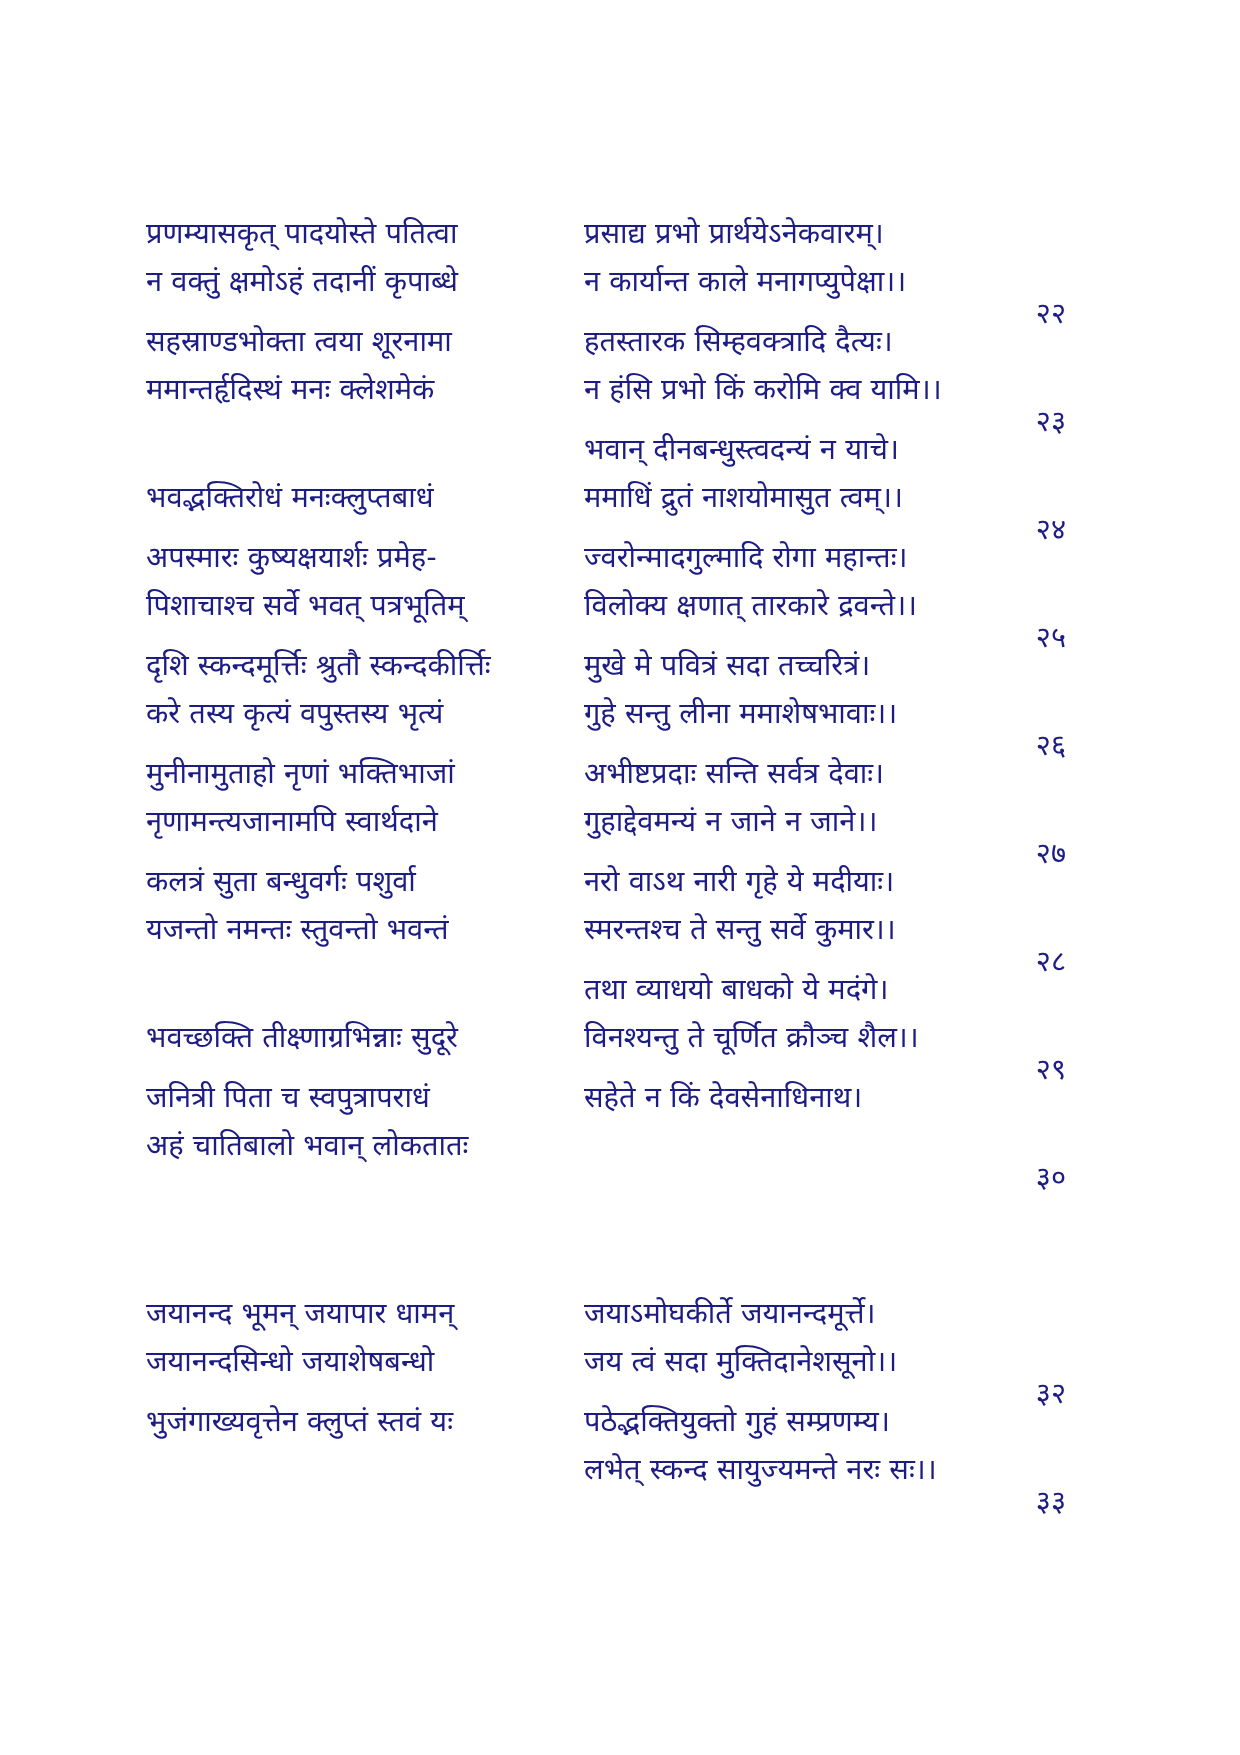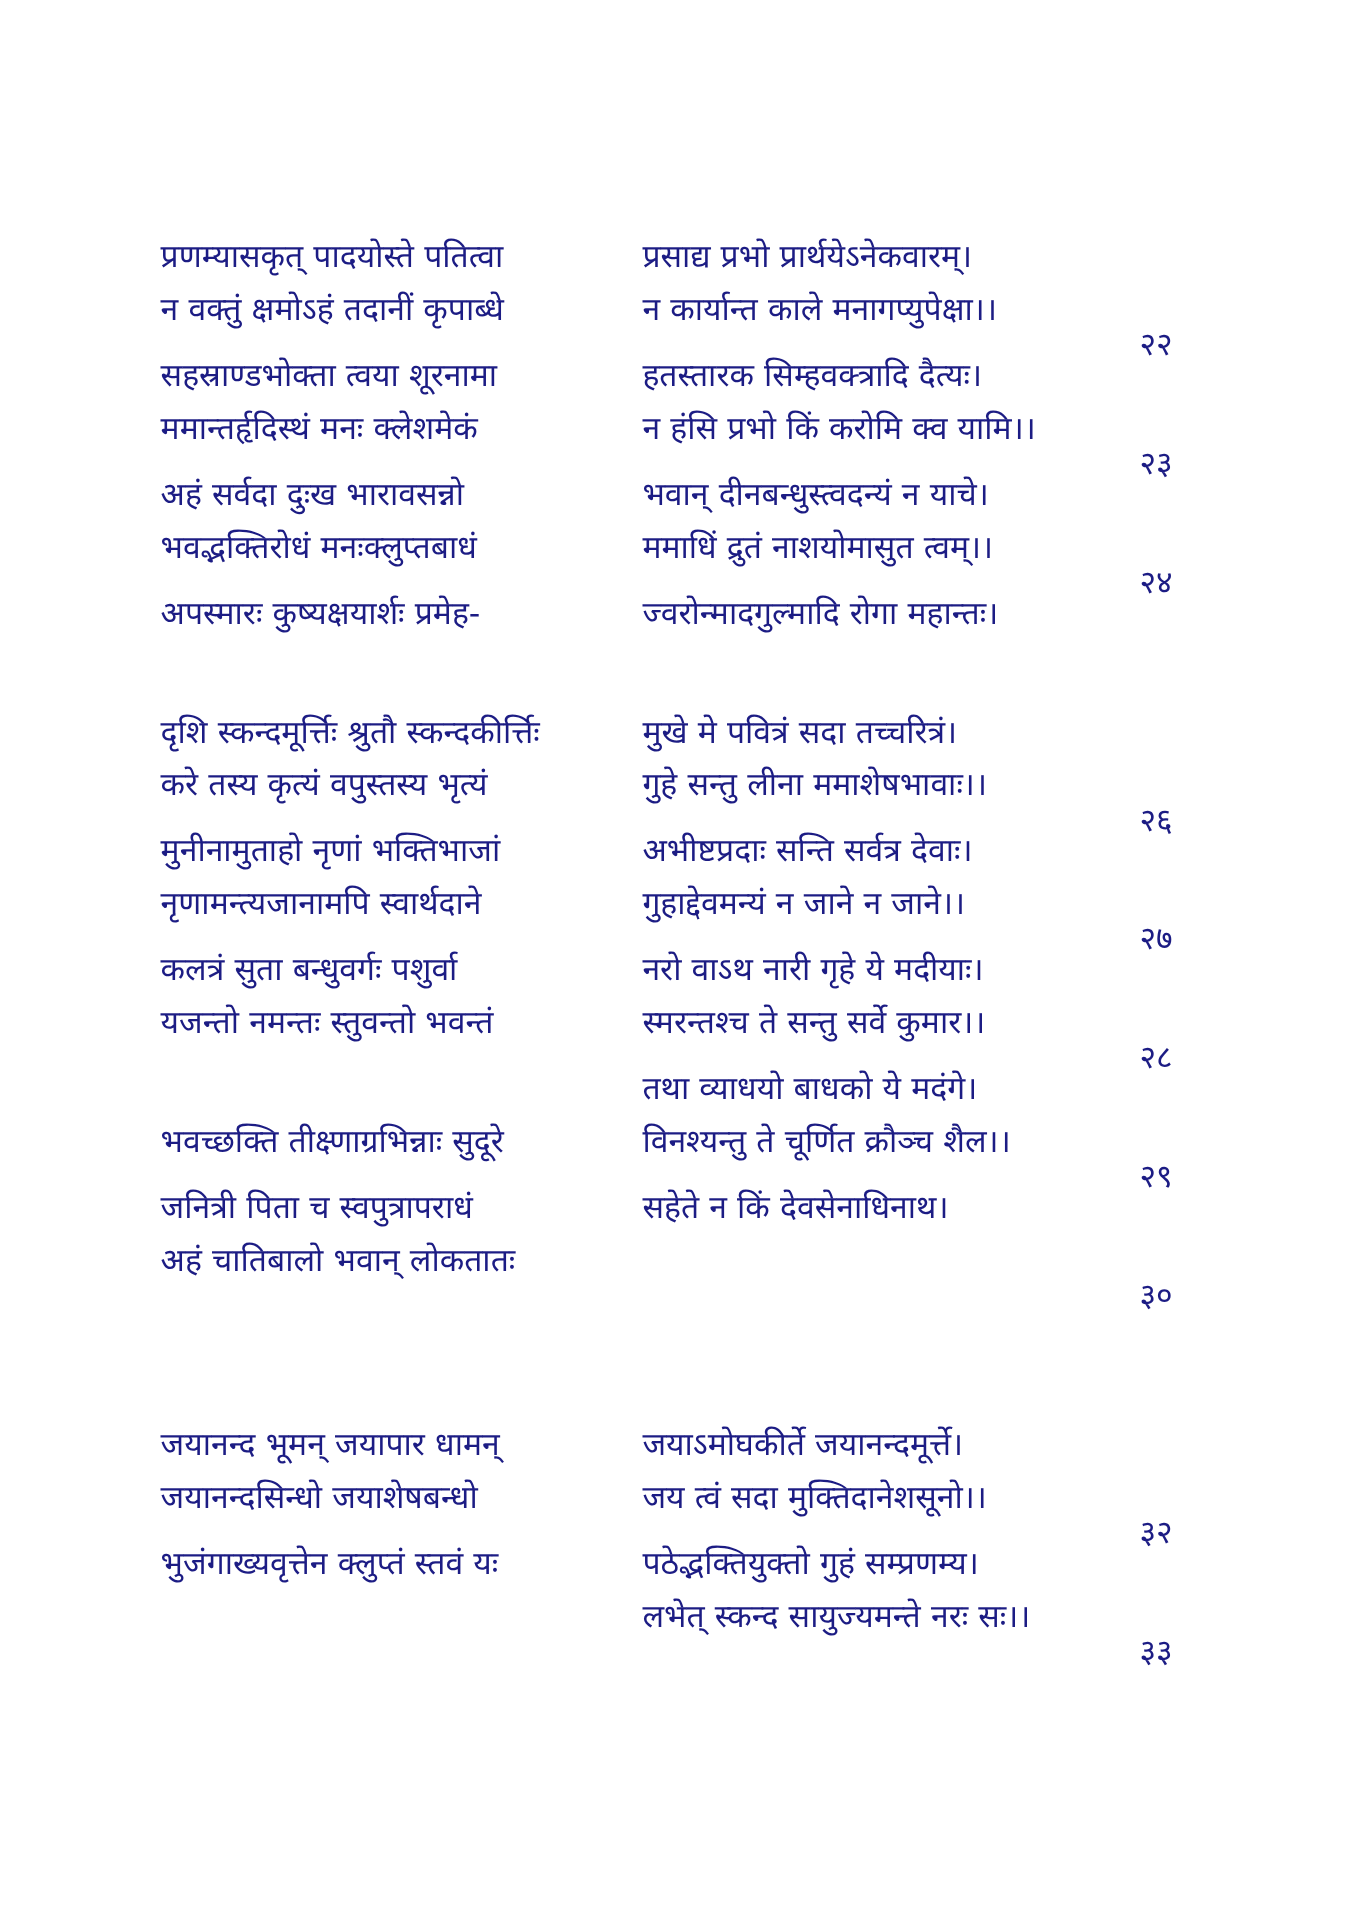--- a/index.html
+++ b/index.html
@@ -80,34 +80,38 @@
     </div>
     <div class="line l2">
       <span class="col-a">ममान्तर्हृदिस्थं मनः क्लेशमेकं</span>
       <span class="col-b">न हंसि प्रभो किं करोमि क्व यामि।।</span>
       <span class="num">२३</span>
     </div>
   </div>
 
   <div class="verse" style="top:408px">
     <div class="line l1">
-      <span class="col-a">अहं सर्वदा दुःख भारावसन्नो</span>
       <span class="col-b">भवान् दीनबन्धुस्त्वदन्यं न याचे।</span>
     </div>
     <div class="line l2">
       <span class="col-a">भवद्भक्तिरोधं मनःक्लुप्तबाधं</span>
       <span class="col-b">ममाधिं द्रुतं नाशयोमासुत त्वम्।।</span>
       <span class="num">२४</span>
     </div>
   </div>
 
   <div class="verse" style="top:516px">
     <div class="line l1">
       <span class="col-a">अपस्मारः कुष्यक्षयार्शः प्रमेह-</span>
       <span class="col-b">ज्वरोन्मादगुल्मादि रोगा महान्तः।</span>
+    </div>
+    <div class="line l2">
+      <span class="col-a">पिशाचाश्च सर्वे भवत् पत्रभूतिम्</span>
+      <span class="col-b">विलोक्य क्षणात् तारकारे द्रवन्ते।।</span>
+      <span class="num">२५</span>
     </div>
   </div>
 
   <div class="verse" style="top:624px">
     <div class="line l1">
       <span class="col-a">दृशि स्कन्दमूर्त्तिः श्रुतौ स्कन्दकीर्त्तिः</span>
       <span class="col-b">मुखे मे पवित्रं सदा तच्चरित्रं।</span>
     </div>
     <div class="line l2">
       <span class="col-a">करे तस्य कृत्यं वपुस्तस्य भृत्यं</span>

